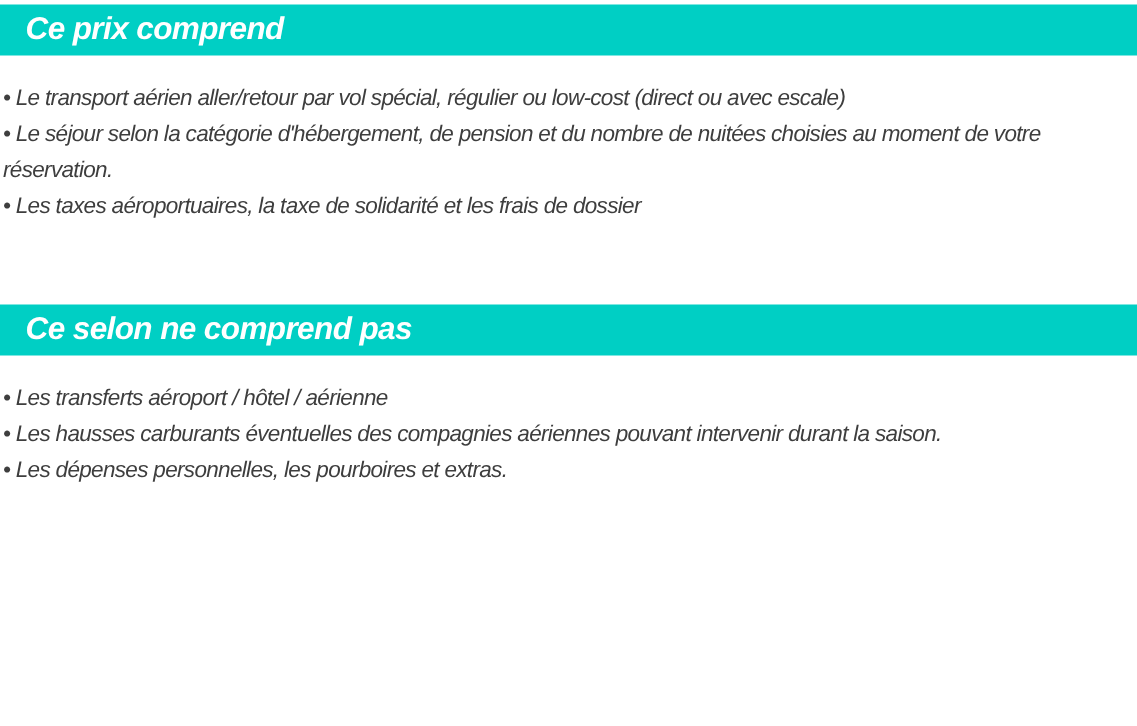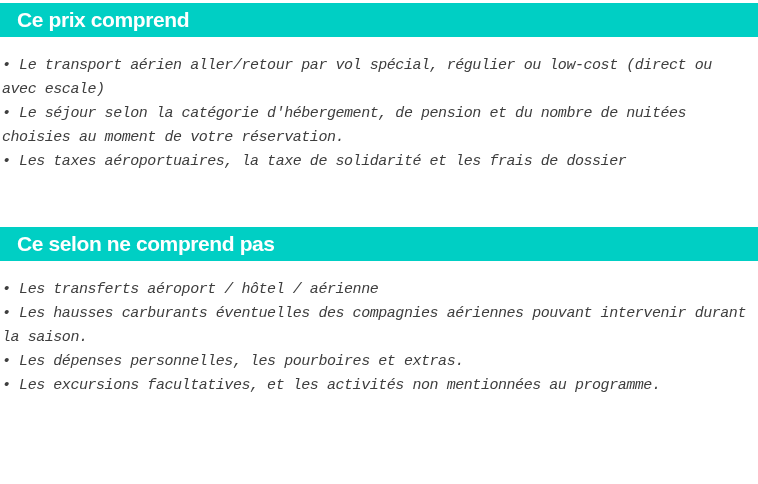--- a/index.html
+++ b/index.html
@@ -25,25 +25,25 @@
     margin-top:3px;
     width:758px;
     height:34px;
     background:var(--accent);
     color:var(--header-text);
     display:flex;
     align-items:center;
     padding-left:17px;
     font-size:21px;
     font-weight:bold;
+    font-style:italic;
     letter-spacing:-0.4px;
   }
   .bullet-list{
     padding:17px 10px 0 2px;
-    font-family:Liberation Mono, monospace;
   }
   .bullet-list p{
     font-style:italic;
     font-size:15px;
     line-height:24px;
     letter-spacing:-0.45px;
     color:var(--body-text);
   }
   .spacer{
     height:50px;
@@ -67,16 +67,15 @@
   <div class="spacer"></div>
 
   <div class="section-header">
     <span>Ce selon ne comprend pas</span>
   </div>
 
   <div class="bullet-list">
     <p>• Les transferts aéroport / hôtel / aérienne</p>
     <p>• Les hausses carburants éventuelles des compagnies aériennes pouvant intervenir durant la saison.</p>
     <p>• Les dépenses personnelles, les pourboires et extras.</p>
-    <p>• Les excursions facultatives, et les activités non mentionnées au programme.</p>
   </div>
 
 </div>
 
 </body></html>

